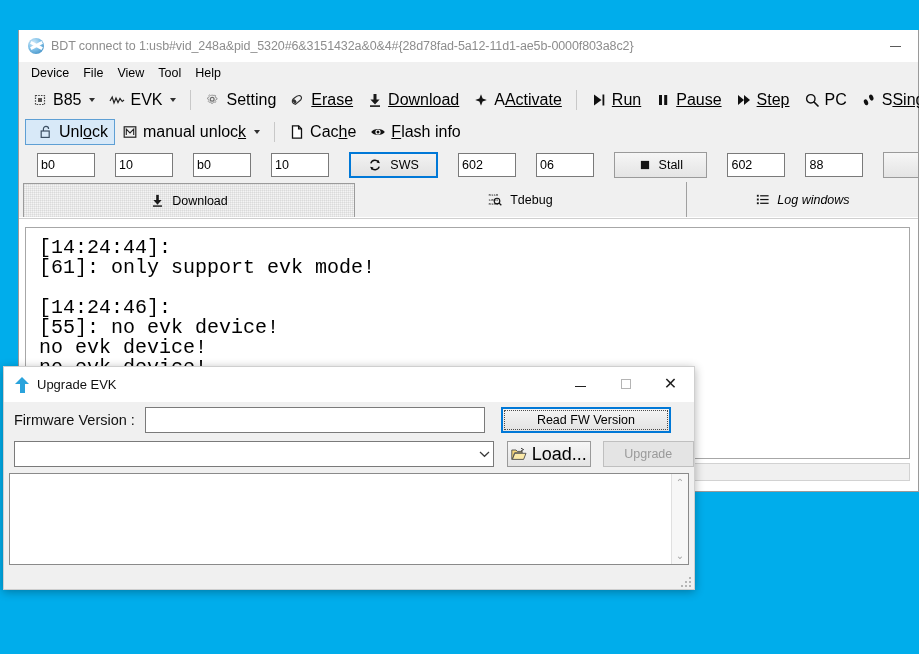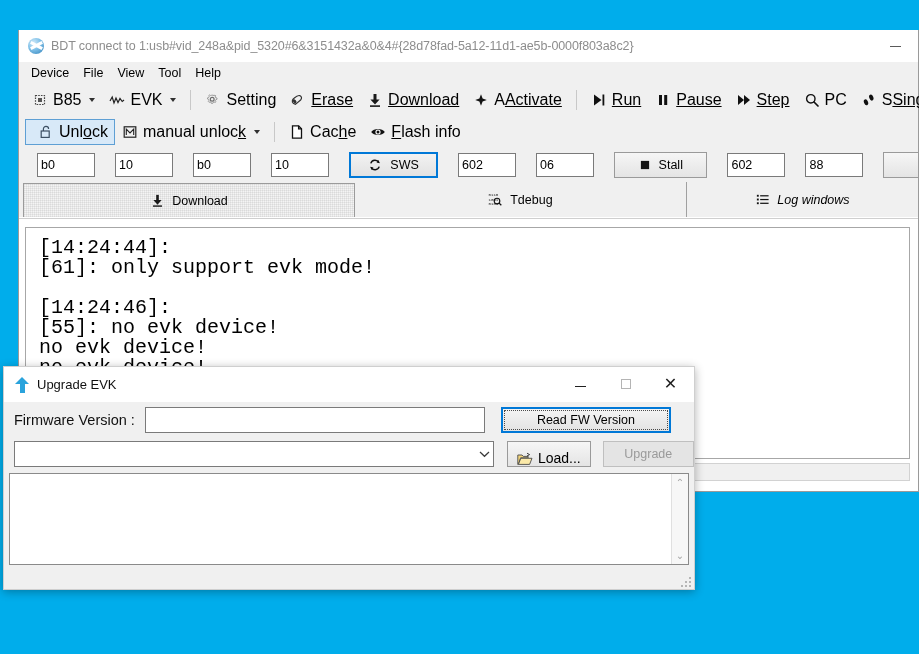--- a/index.html
+++ b/index.html
@@ -393,23 +393,23 @@
     width: 18px; height: 100%;
     display: flex; align-items: center; justify-content: center;
   }
   #fw-combo .combo-arrow svg { display: block; }
 
   #btn-load {
     margin-left: 13px;
     width: 84px; height: 26px;
     border: 1px solid #9a9a9a;
     background: linear-gradient(#f6f6f6, #e4e4e4);
-    display: flex; align-items: flex-end; justify-content: center;
+    display: flex; align-items: center; justify-content: center;
     gap: 5px;
-    font-size: 14px;
+    font-size: 18px;
     cursor: default;
   }
   #btn-upgrade {
     margin-left: 12px;
     width: 92px; height: 26px;
     border: 1px solid #bfbfbf;
     background: #e4e4e4;
     color: #9a9a9a;
     display: flex; align-items: center; justify-content: center;
     font-size: 12.5px;

